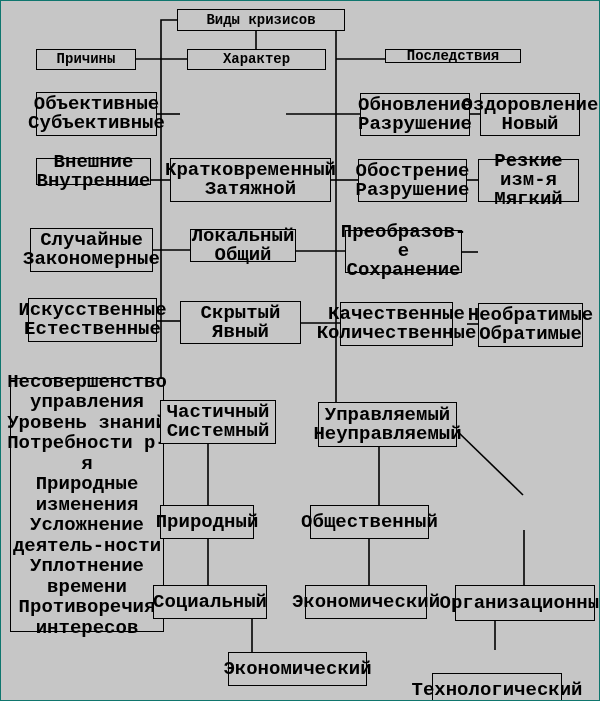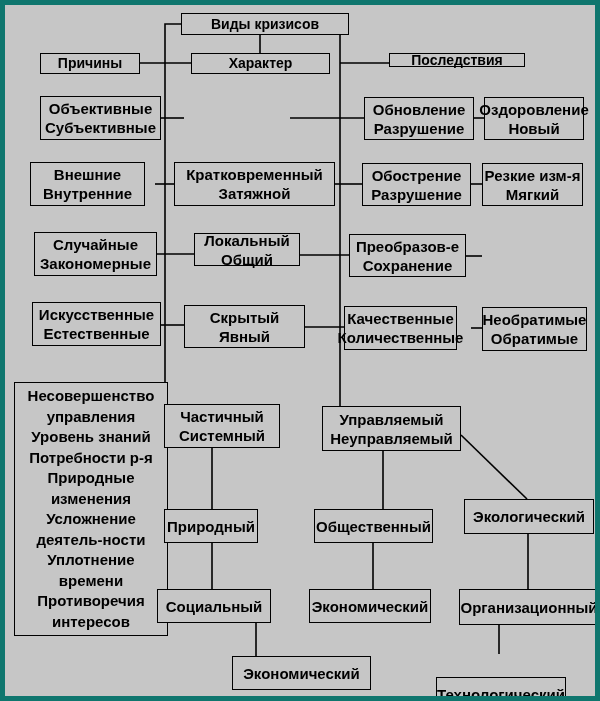--- a/index.html
+++ b/index.html
@@ -1,27 +1,27 @@
 <!DOCTYPE html>
 <html><head>
 <meta charset="utf-8">
 <style>
   html,body{margin:0;padding:0;background:#c6c6c6;}
   .canvas{
     position:relative;width:600px;height:701px;
-    background:#c6c6c6;border:5px solid #0f766e;box-sizing:border-box;
-    font-family:Liberation Sans, sans-serif;color:#000;overflow:hidden;
+    background:#c6c6c6;border:1px solid #0f766e;box-sizing:border-box;
+    font-family:Liberation Mono, monospace;color:#000;overflow:hidden;
   }
   .wires{position:absolute;left:0;top:0;}
   .wires line,.wires polyline{stroke:#000;stroke-width:1.6;fill:none;}
   .box{
     position:absolute;box-sizing:border-box;border:1.5px solid #000;background:#c6c6c6;
     display:flex;align-items:center;justify-content:center;
     text-align:center;white-space:pre-line;
-    font-size:15px;line-height:19px;font-weight:bold;
+    font-size:19px;line-height:19px;font-weight:bold;
   }
   .hdr{font-size:14px;}
   .tall{line-height:20.5px;}
 </style>
 </head>
 <body>
 
 <div class="canvas">
 
   <svg class="wires" width="600" height="701" viewBox="0 0 600 701">
@@ -57,21 +57,21 @@
   <div class="box hdr" style="left:186px;top:48px;width:139px;height:21px">Характер</div>
   <div class="box hdr" style="left:384px;top:48px;width:136px;height:14px">Последствия</div>
 
   <div class="box" style="left:35px;top:91px;width:121px;height:44px">Объективные
 Субъективные</div>
   <div class="box" style="left:359px;top:92px;width:110px;height:43px">Обновление
 Разрушение</div>
   <div class="box" style="left:479px;top:92px;width:100px;height:43px">Оздоровление
 Новый</div>
 
-  <div class="box" style="left:25px;top:157px;width:115px;height:44px">Внешние
+  <div class="box" style="left:35px;top:157px;width:115px;height:27px">Внешние
 Внутренние</div>
   <div class="box" style="left:169px;top:157px;width:161px;height:44px">Кратковременный
 Затяжной</div>
   <div class="box" style="left:357px;top:158px;width:109px;height:43px">Обострение
 Разрушение</div>
   <div class="box" style="left:477px;top:158px;width:101px;height:43px">Резкие изм-я
 Мягкий</div>
 
   <div class="box" style="left:29px;top:227px;width:123px;height:44px">Случайные
 Закономерные</div>
@@ -102,21 +102,20 @@
 Противоречия
 интересов</div>
 
   <div class="box" style="left:159px;top:399px;width:116px;height:44px">Частичный
 Системный</div>
   <div class="box" style="left:317px;top:401px;width:139px;height:45px">Управляемый
 Неуправляемый</div>
 
   <div class="box" style="left:159px;top:504px;width:94px;height:34px">Природный</div>
   <div class="box" style="left:309px;top:504px;width:119px;height:34px">Общественный</div>
-  <div class="box" style="left:459px;top:494px;width:130px;height:35px">Экологический</div>
 
   <div class="box" style="left:152px;top:584px;width:114px;height:34px">Социальный</div>
   <div class="box" style="left:304px;top:584px;width:122px;height:34px">Экономический</div>
   <div class="box" style="left:454px;top:584px;width:140px;height:36px">Организационный</div>
 
   <div class="box" style="left:227px;top:651px;width:139px;height:34px">Экономический</div>
   <div class="box" style="left:431px;top:672px;width:130px;height:35px">Технологический</div>
 
 </div>
 

